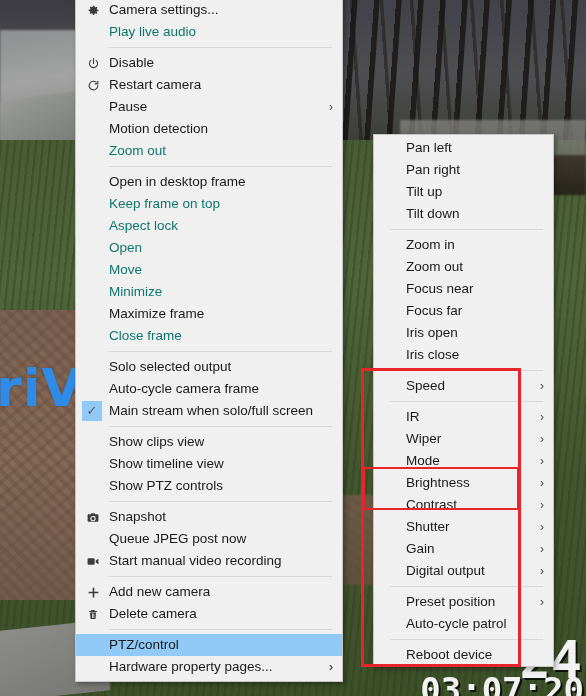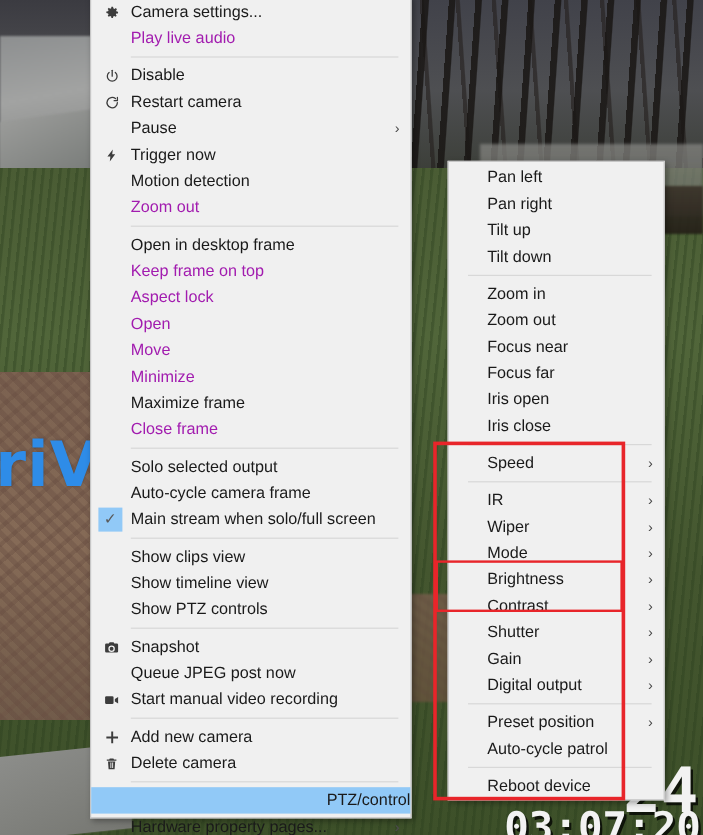--- a/index.html
+++ b/index.html
@@ -96,28 +96,28 @@
     position:absolute;background:#f0f0f0;
     border:1px solid #c6c6c6;
     box-shadow:2px 2px 5px rgba(0,0,0,.35);
     font-size:13.5px;color:#1a1a1a;
     padding:2px 0;box-sizing:border-box;
   }
   #context-menu{left:75px;top:-4px;width:268px;height:686px;}
   #ptz-submenu{left:341px;top:134px;width:181px;height:533px;margin-left:32px;}
 
   .mi{
-    position:relative;display:flex;align-items:flex-end;
+    position:relative;display:flex;align-items:flex-start;
     height:22px;line-height:22px;cursor:default;
     padding:0 0 0 0;white-space:nowrap;
   }
   #context-menu .mi{padding-left:33px;}
   #ptz-submenu .mi{padding-left:32px;}
   .mi .lbl{flex:1;}
-  .mi.disabled .lbl{color:#a21caf;}
+  .mi.disabled .lbl{color:#0f766e;}
   .mi.sel{background:#91c9f7;flex-direction:column;}
   .mi .ico{
     position:absolute;left:8px;top:0;width:18px;height:22px;
     display:flex;align-items:center;justify-content:center;
     color:#3c3c3c;
   }
   .mi .arrow{
     margin-left:auto;padding-right:9px;color:#4a4a4a;
     font-size:12px;line-height:22px;
   }
@@ -187,28 +187,20 @@
           <path d="M20 4v5h-5"></path>
         </svg>
       </span>
       <span class="lbl">Restart camera</span>
     </div>
     <div class="mi">
       <span class="lbl">Pause</span>
       <span class="arrow">›</span>
     </div>
     <div class="mi">
-      <span class="ico">
-        <svg width="12" height="13" viewBox="0 0 24 24" fill="currentColor">
-          <path d="M14 2L5 14h5l-1 8 9-12h-5l1-8z"></path>
-        </svg>
-      </span>
-      <span class="lbl">Trigger now</span>
-    </div>
-    <div class="mi">
       <span class="lbl">Motion detection</span>
     </div>
     <div class="mi disabled">
       <span class="lbl">Zoom out</span>
     </div>
     <div class="sep"></div>
     <div class="mi">
       <span class="lbl">Open in desktop frame</span>
     </div>
     <div class="mi disabled">

